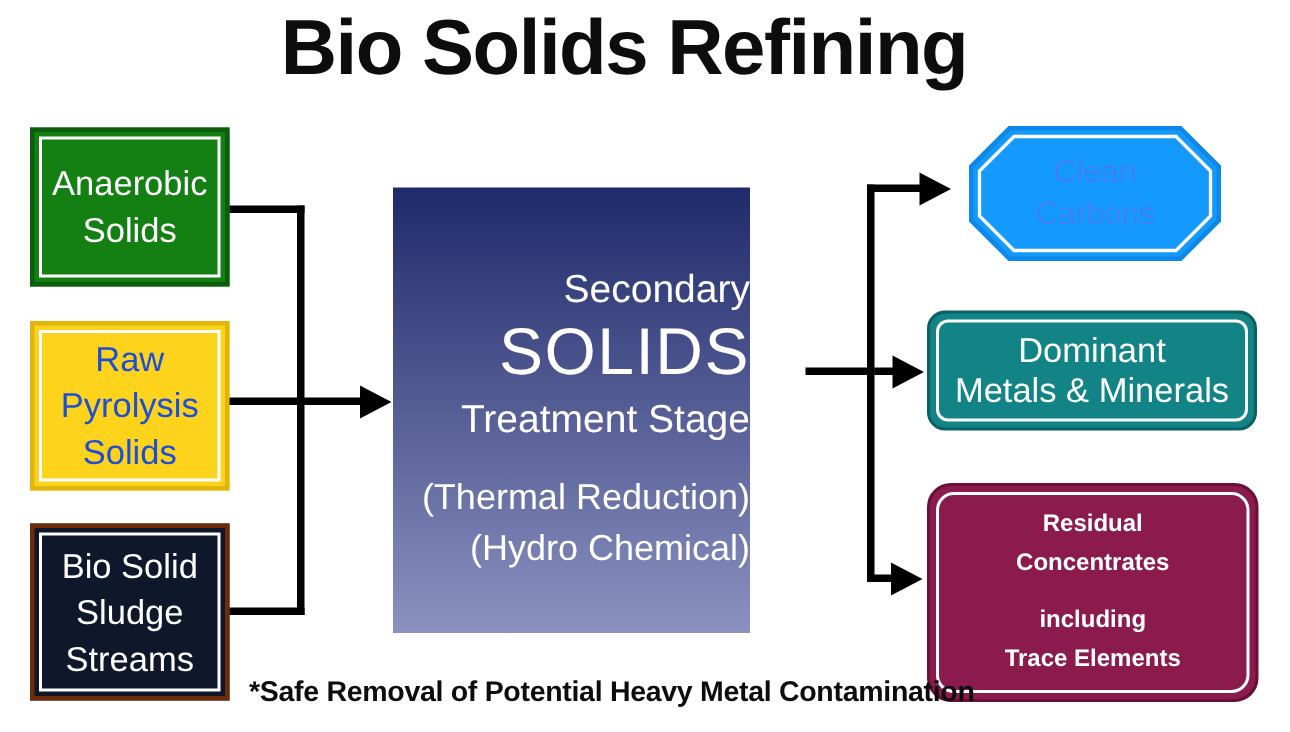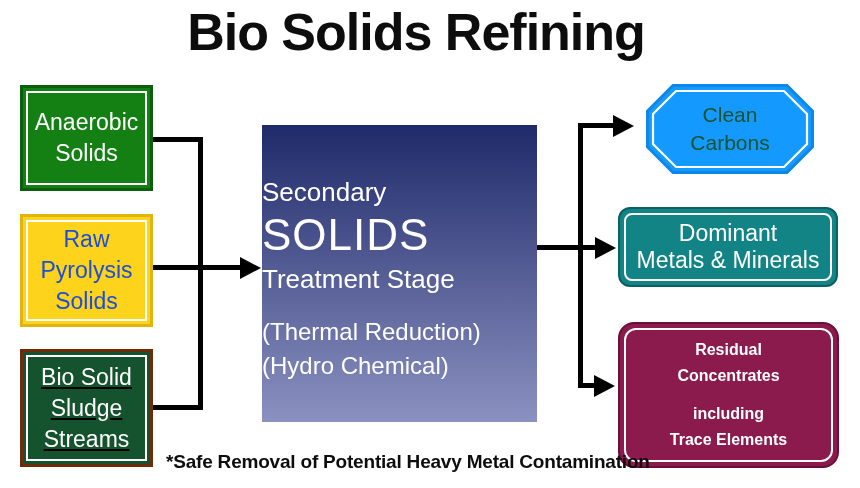--- a/index.html
+++ b/index.html
@@ -24,23 +24,23 @@
     width:100%; height:100%; box-sizing:border-box;
     border:2px solid #ffffff;
     display:flex; flex-direction:column; align-items:center; justify-content:center;
     text-align:right; font-size:23px; line-height:31px;
   }
   #src-green  { top:85px;  height:106px; }
   #src-yellow { top:214px; height:113px; }
   #src-brown  { top:349px; height:118px; }
   
   .process-box {
-    position:absolute; left:262px; top:125px; width:275px; height:297px;
+    position:absolute; left:262px; top:125px; width:238px; height:297px;
     background:linear-gradient(var(--grad-top,#1f2a6a), var(--grad-bottom,#8b91c0));
-    text-align:left; box-sizing:border-box; padding-top:50px;
+    text-align:right; box-sizing:border-box; padding-top:50px;
   }
   .process-sub   { font-size:26px; line-height:34px; }
   .process-head  { font-size:44px; line-height:52px; letter-spacing:1px; }
   .process-sub2  { font-size:26px; line-height:36px; }
   .process-meth  { font-size:24px; line-height:34px; }
   .process-gap   { height:18px; }
   
   .octagon-wrap { position:absolute; left:646px; top:84px; width:168px; height:90px; }
   .octagon-wrap svg { position:absolute; left:0; top:0; }
   .octagon-label {
@@ -92,21 +92,21 @@
   </div>
 
   <div class="src-box" id="src-yellow" style="background-color: rgb(253, 211, 27); border-color: rgb(226, 181, 12);">
     <div class="src-inner" style="color: #1d4ed8; border-color: rgb(255, 255, 255);">
       <div>Raw</div>
       <div>Pyrolysis</div>
       <div>Solids</div>
     </div>
   </div>
 
-  <div class="src-box" id="src-brown" style="background-color: #14532d; border-color: rgb(109, 43, 10); text-decoration: underline;">
+  <div class="src-box" id="src-brown" style="background-color: #0f172a; border-color: rgb(109, 43, 10);">
     <div class="src-inner" style="color: rgb(255, 255, 255); border-color: rgb(255, 255, 255);">
       <div>Bio Solid</div>
       <div>Sludge</div>
       <div>Streams</div>
     </div>
   </div>
 
   <div class="process-box" style="--grad-top: #1f2a6a; --grad-bottom: #8b91c0; color: rgb(255, 255, 255);">
     <div class="process-sub">Secondary</div>
     <div class="process-head">SOLIDS</div>
@@ -114,21 +114,21 @@
     <div class="process-gap"></div>
     <div class="process-meth">(Thermal Reduction)</div>
     <div class="process-meth">(Hydro Chemical)</div>
   </div>
 
   <div class="octagon-wrap">
     <svg width="168" height="90" viewBox="0 0 168 90">
       <polygon points="27,1.5 141,1.5 166.5,27 166.5,63 141,88.5 27,88.5 1.5,63 1.5,27" stroke-width="3" style="fill: rgb(20, 154, 255); stroke: rgb(13, 135, 232);"></polygon>
       <polygon points="30,7 138,7 161,30 161,60 138,83 30,83 7,60 7,30" fill="none" stroke-width="2.2" style="stroke: rgb(255, 255, 255);"></polygon>
     </svg>
-    <div class="octagon-label" style="color: #14532d;">
+    <div class="octagon-label" style="color: #3b82f6;">
       <div>Clean</div>
       <div>Carbons</div>
     </div>
   </div>
 
   <div class="out-box" id="out-teal" style="background-color: rgb(18, 132, 134); border-color: rgb(10, 97, 99);">
     <div class="out-inner" style="color: rgb(255, 255, 255); border-color: rgb(255, 255, 255);">
       <div>Dominant</div>
       <div>Metals &amp; Minerals</div>
     </div>

